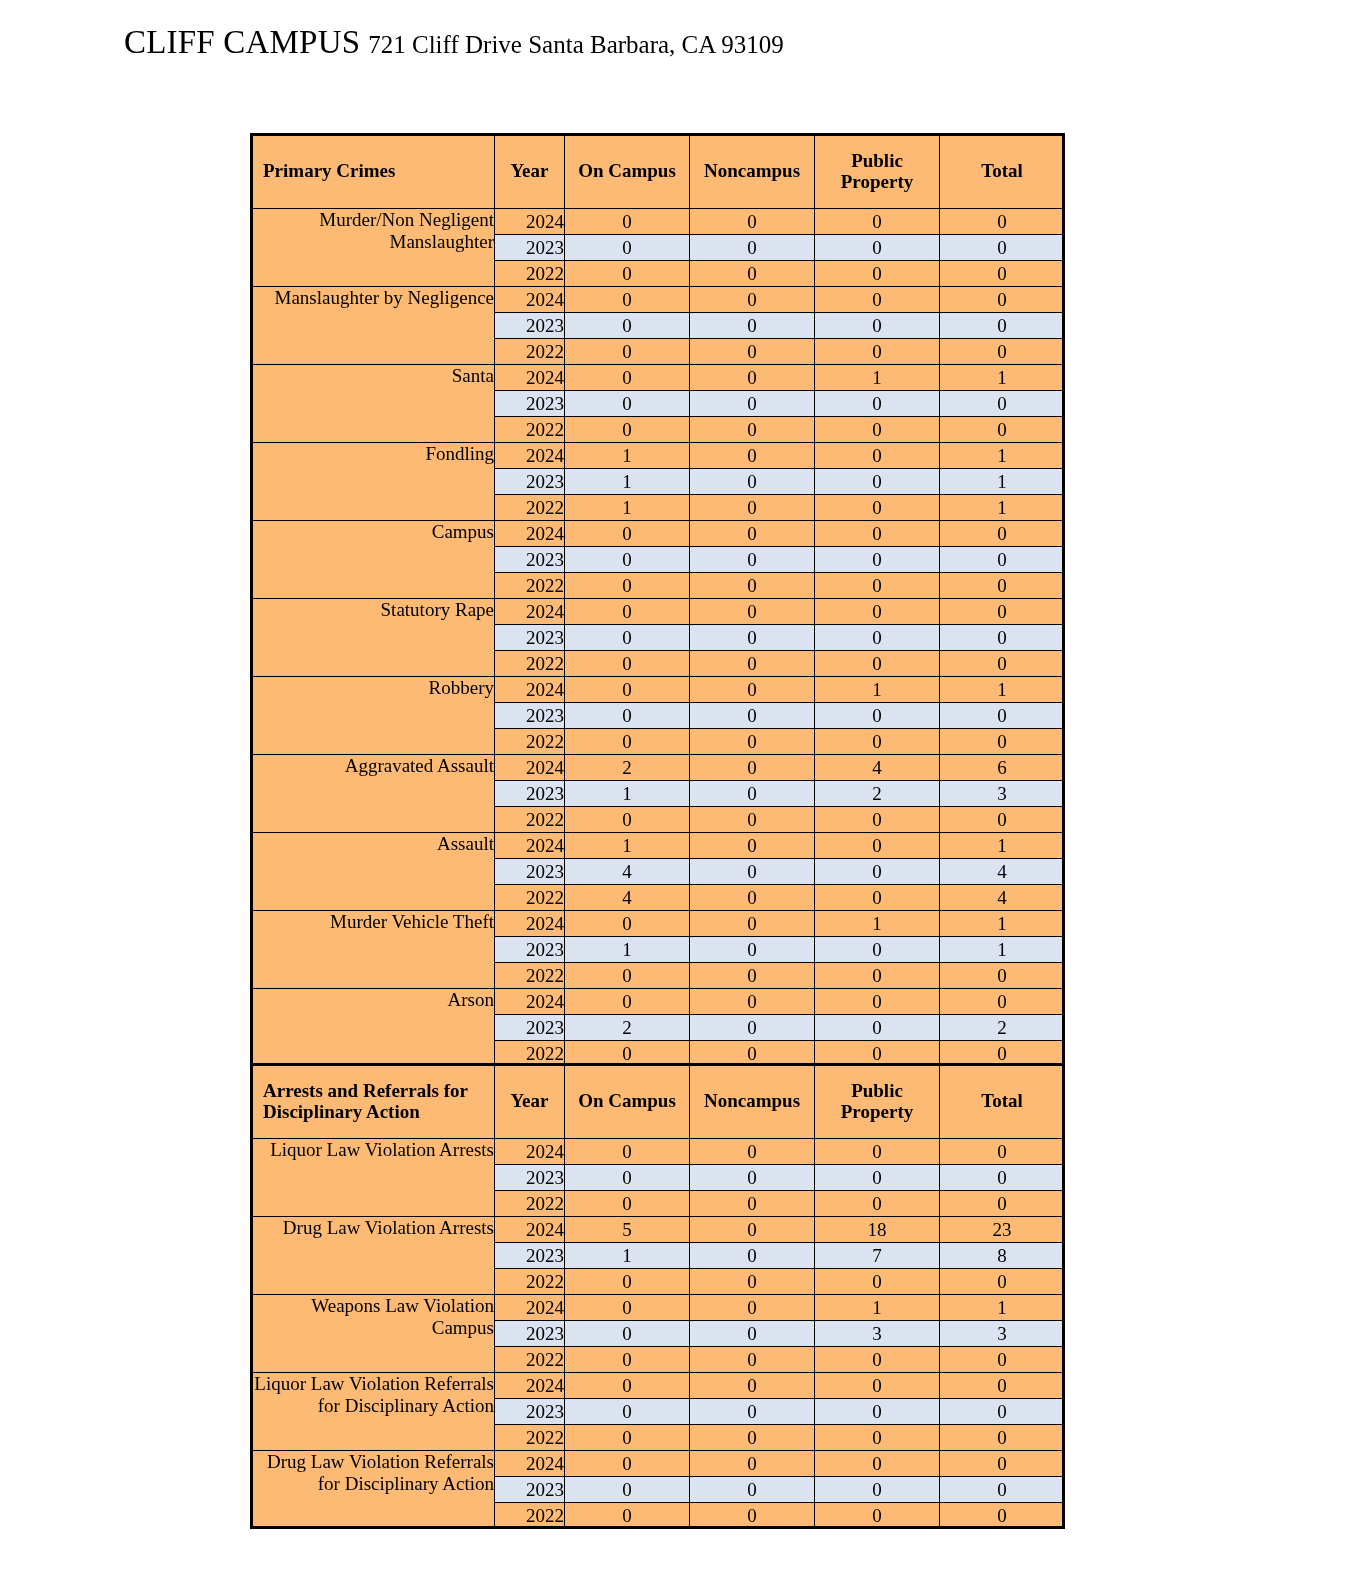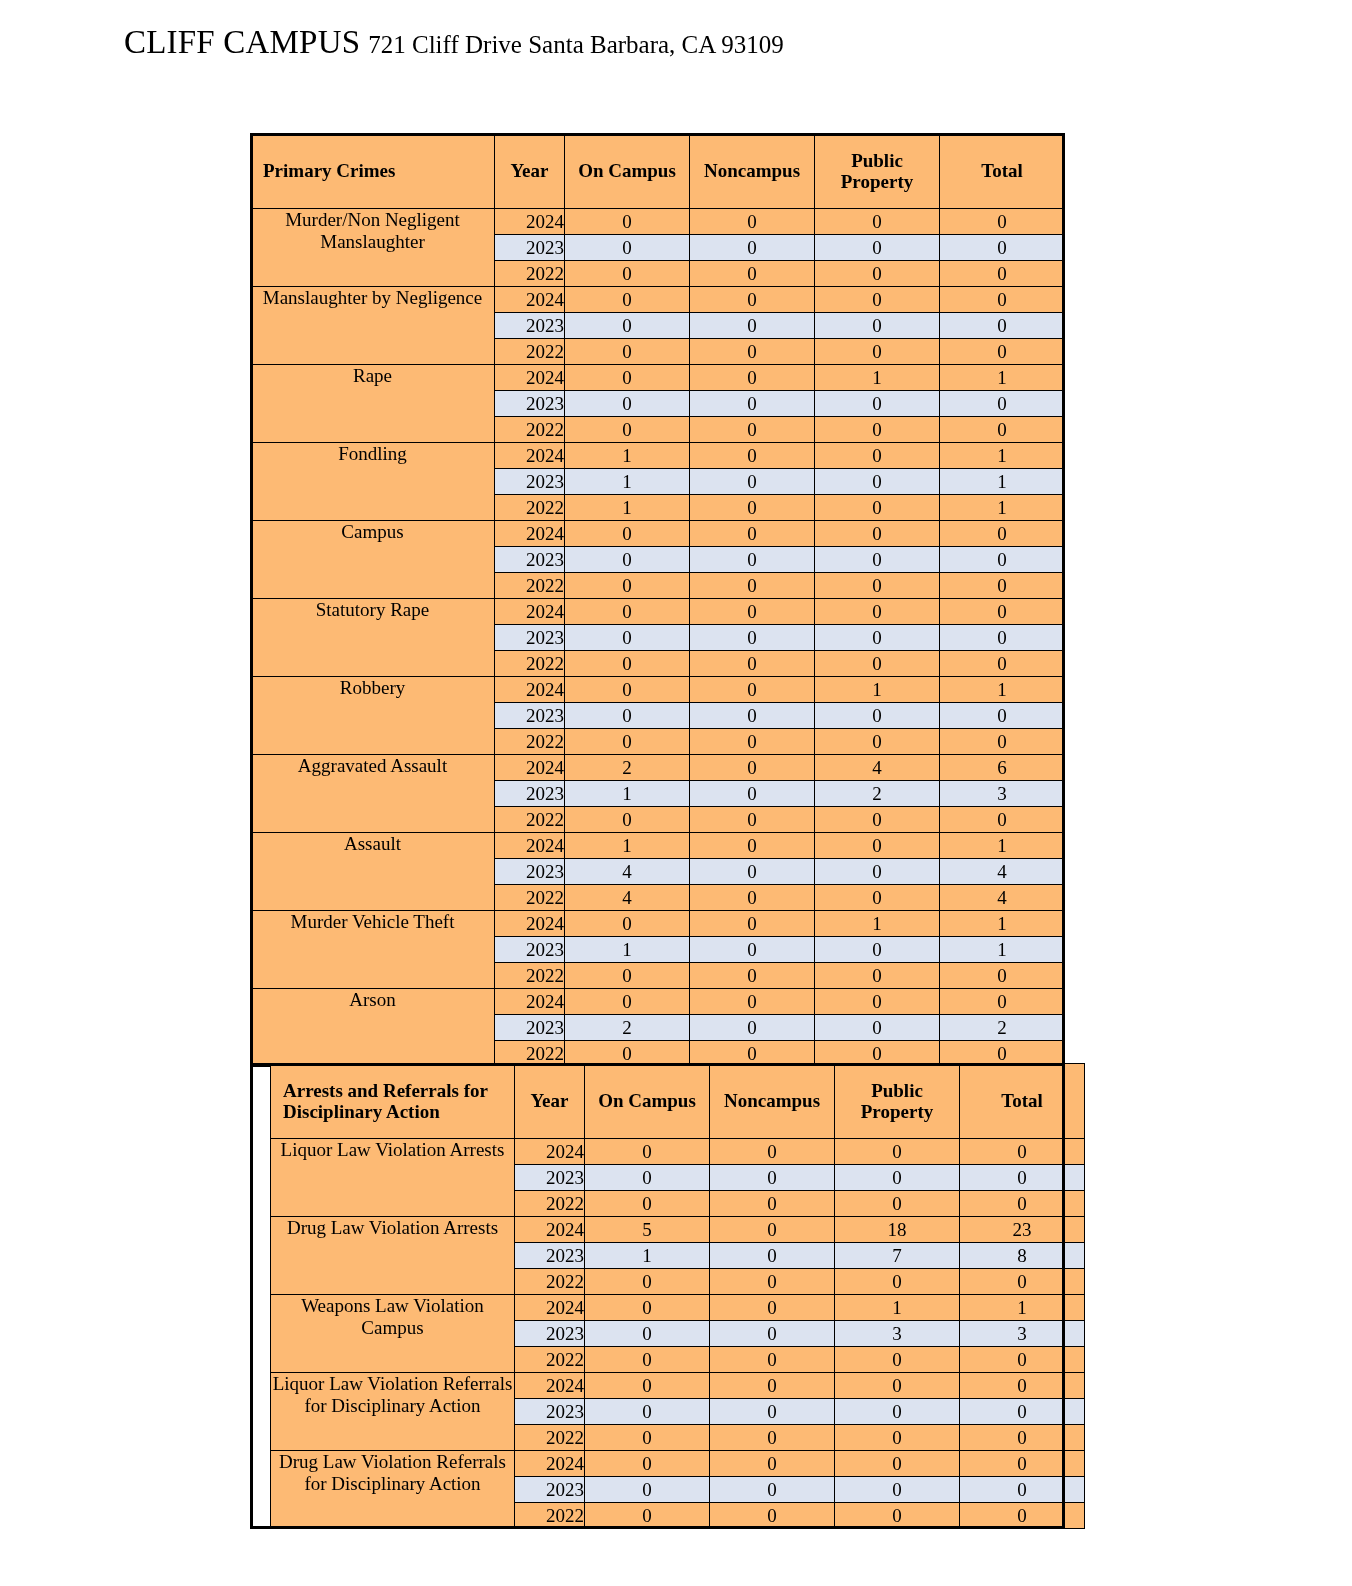--- a/index.html
+++ b/index.html
@@ -59,40 +59,40 @@
     text-align: left !important;
     padding-left: 12px !important;
   }
   .outer-border {
     position: absolute;
     border: 3px solid #000000;
     box-sizing: border-box;
     pointer-events: none;
   }
   td.crime-label {
-    text-align: center;
+    text-align: right;
     padding-left: 12px;
     padding-top: 2px;
     line-height: 1.18;
     vertical-align: top;
   }
   td.year, td.num {
     text-align: center;
     height: 25px;
     line-height: 25px;
   }
   td.year {
     padding-left: 12px;
     text-align: right;
   }
   tr.shaded td.year, tr.shaded td.num {
     background: #dce3f0;
   }
   .tbl1 { left: 250px; top: 133px; width: 814px; }
-  .tbl2 { left: 250px; top: 1063px; width: 814px; margin-left: 20px; }
+  .tbl2 { left: 250px; top: 1063px; width: 814px; }
 
   col.c-crime { width: 244px; }
   col.c-year  { width: 70px; }
   col.c-on    { width: 125px; }
   col.c-non   { width: 125px; }
   col.c-pub   { width: 125px; }
   col.c-tot   { width: 125px; }
 </style>
 </head>
 <body>
@@ -161,21 +161,21 @@
           <td class="num">0</td>
         </tr>
         <tr>
           <td class="year">2022</td>
           <td class="num">0</td>
           <td class="num">0</td>
           <td class="num">0</td>
           <td class="num">0</td>
         </tr>
         <tr>
-          <td class="crime-label" rowspan="3">Rape</td>
+          <td class="crime-label" rowspan="3">Santa</td>
           <td class="year">2024</td>
           <td class="num">0</td>
           <td class="num">0</td>
           <td class="num">1</td>
           <td class="num">1</td>
         </tr>
         <tr class="shaded">
           <td class="year">2023</td>
           <td class="num">0</td>
           <td class="num">0</td>

